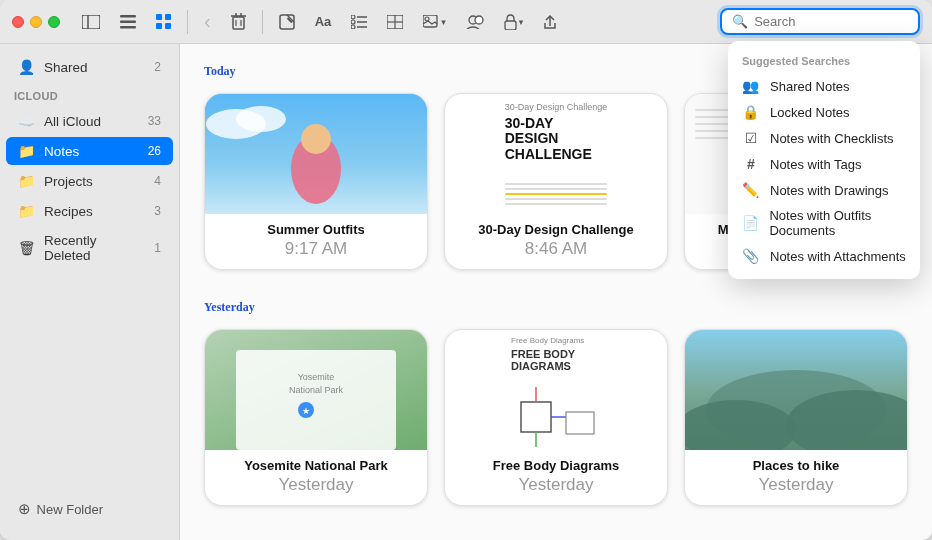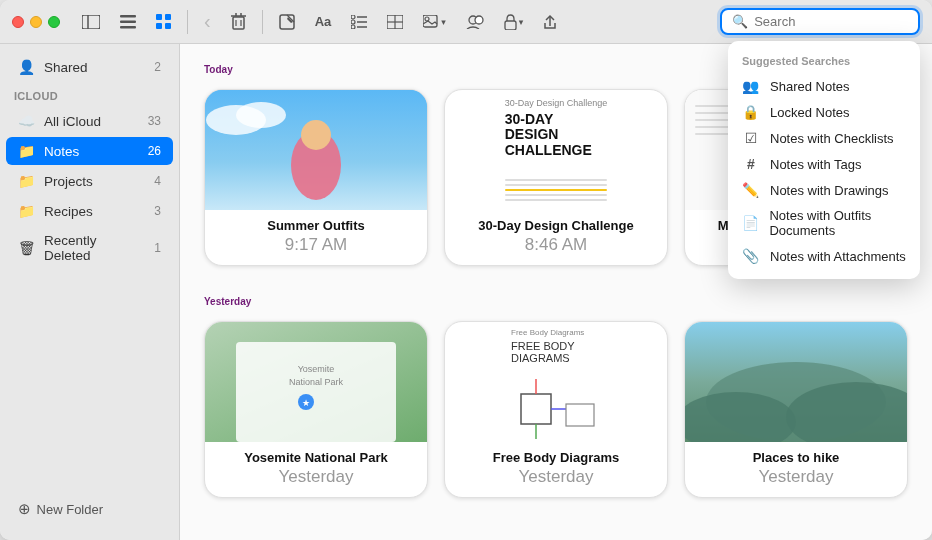--- a/index.html
+++ b/index.html
@@ -211,24 +211,25 @@
 
     
     .notes-area {
       flex: 1;
       background: #fafafa;
       overflow-y: auto;
       padding: 20px 24px;
     }
 
     .section-title {
-      font-size: 10px;
+      font-size: 12px;
       font-weight: 600;
-      color: #701a75;
+      color: #1d4ed8;
       margin-bottom: 14px;
+      font-family: Liberation Serif, serif;
     }
 
     .notes-grid {
       display: grid;
       grid-template-columns: repeat(3, 1fr);
       gap: 16px;
       margin-bottom: 30px;
     }
 
     .note-card {
@@ -324,21 +325,21 @@
     }
 
     .fbd-header {
       font-size: 8px;
       color: #888;
       margin-bottom: 3px;
     }
 
     .fbd-title {
       font-size: 11px;
-      font-weight: 400;
+      font-weight: 700;
       color: #333;
       margin-bottom: 10px;
     }
 
     .fbd-diagram {
       flex: 1;
       width: 100%;
       display: flex;
       align-items: center;
       justify-content: center;

